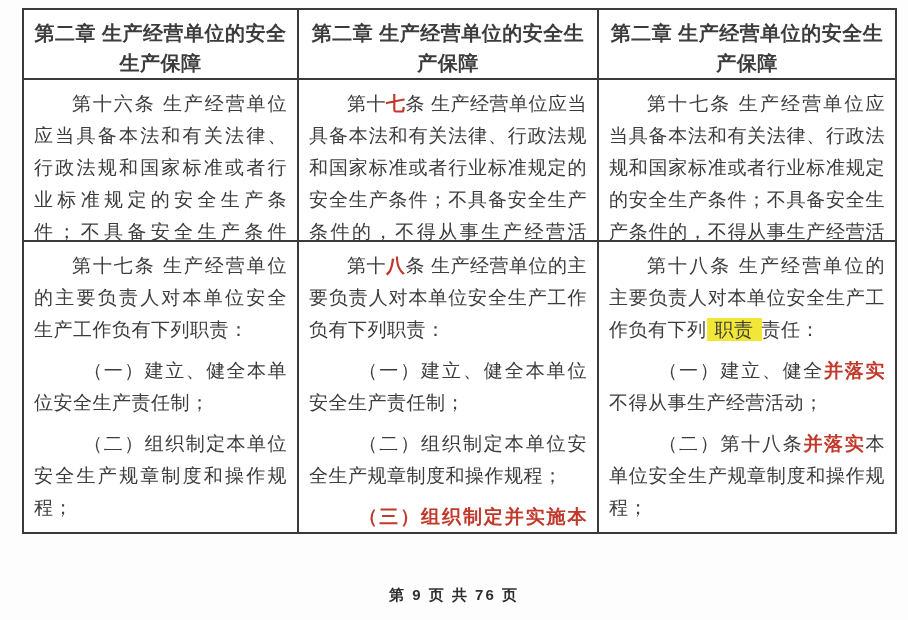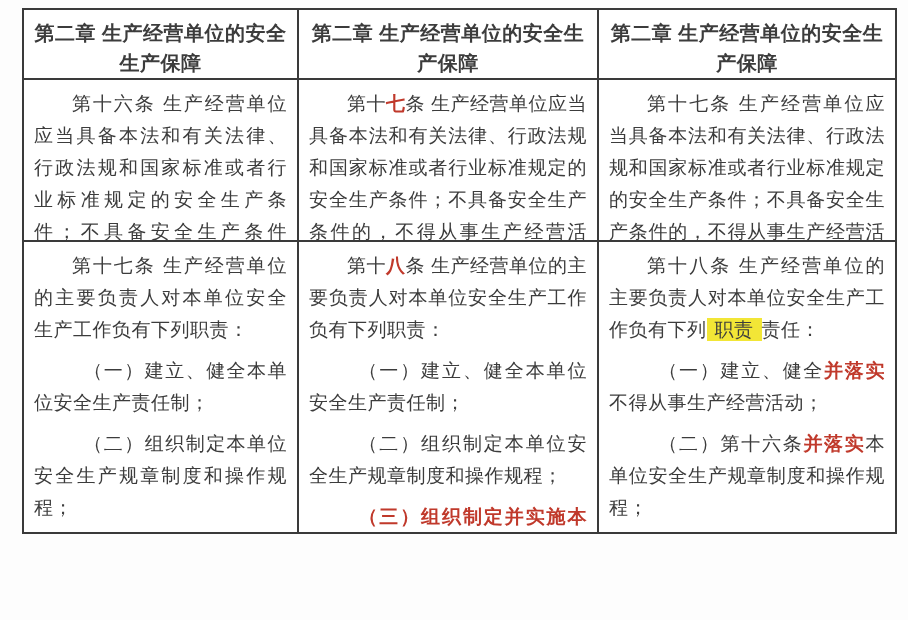--- a/index.html
+++ b/index.html
@@ -116,20 +116,21 @@
               <p class="para article"><span class="seg-bold">第十</span><span class="seg-bold-red">八</span><span class="seg-bold">条</span><span class="seg-normal"> 生产经营单位的主要负责人对本单位安全生产工作负有下列职责：</span></p>
               <p class="para item"><span class="seg-normal">（一）建立、健全本单位安全生产责任制；</span></p>
               <p class="para item"><span class="seg-normal">（二）组织制定本单位安全生产规章制度和操作规程；</span></p>
               <p class="para item"><span class="seg-red">（三）组织制定并实施本单位安全生产教育和培训计划；</span></p>
             </div>
           </td>
         <td>
             <div class="cell-inner">
               <p class="para article"><span class="seg-bold">第十八条</span><span class="seg-normal"> 生产经营单位的主要负责人对本单位安全生产工作负有下列</span><span class="seg-highlight">职责</span><span class="seg-normal">责任：</span></p>
               <p class="para item"><span class="seg-normal">（一）建立、健全</span><span class="seg-red">并落实</span><span class="seg-normal">不得从事生产经营活动；</span></p>
-              <p class="para item"><span class="seg-normal">（二）第十六条</span><span class="seg-red">并落实</span><span class="seg-normal">本单位安全生产规章制度和操作规程；</span></p>
+              <p class="para item"><span class="seg-normal">（二）第十八条</span><span class="seg-red">并落实</span><span class="seg-normal">本单位安全生产规章制度和操作规程；</span></p>
             </div>
           </td>
       </tr>
     </tbody>
   </table>
 
+  <div class="footer">第 9 页 共 76 页</div>
 </div>
 
 </body></html>

